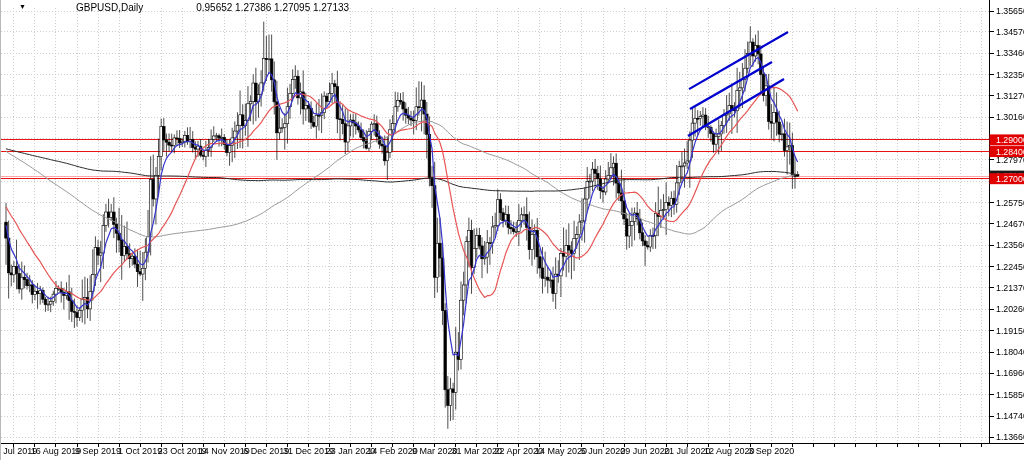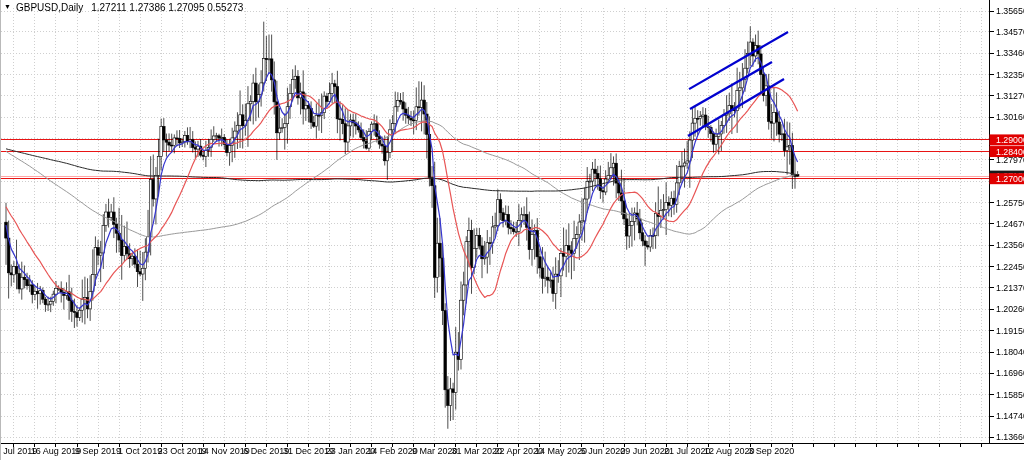--- a/index.html
+++ b/index.html
@@ -1,20 +1,20 @@
 <!DOCTYPE html>
 <html><head>
 <meta charset="utf-8">
 <style>
   html,body{margin:0;padding:0;background:#fff;}
   .window{position:relative;width:1024px;height:460px;background:#ffffff;overflow:hidden;
           border-left:1px solid #b9b9b9;box-sizing:border-box;
           font-family:"Liberation Sans",sans-serif;}
-  .legend{position:absolute;left:3px;top:1px;height:12px;display:flex;align-items:center;
-          font-size:10px;color:#000;z-index:5;white-space:pre;}
+  .legend{position:absolute;left:18px;top:1px;height:12px;display:flex;align-items:center;
+          font-size:10px;color:#000;z-index:5;white-space:pre;gap:45px;}
   .legend .tri{font-size:7px;margin-right:5px;cursor:pointer;line-height:10px;}
   .legend .sym{margin-right:8px;}
   svg{position:absolute;left:0;top:0;}
   text{font-family:"Liberation Sans",sans-serif;}
 </style>
 </head>
 <body>
 
 <div class="window">
   <svg id="chart" width="1024" height="460" viewBox="0 0 1024 460">
@@ -834,15 +834,15 @@
         <text x="602.01" y="454" font-size="9" fill="#000000" text-anchor="middle">5 Jun 2020</text>
         <text x="644.0899999999999" y="454" font-size="9" fill="#000000" text-anchor="middle">29 Jun 2020</text>
         <text x="686.17" y="454" font-size="9" fill="#000000" text-anchor="middle">21 Jul 2020</text>
         <text x="728.25" y="454" font-size="9" fill="#000000" text-anchor="middle">12 Aug 2020</text>
         <text x="770.3299999999999" y="454" font-size="9" fill="#000000" text-anchor="middle">3 Sep 2020</text>
       </g>
     </svg>
   <div class="legend">
     <span class="tri">▼</span>
     <span class="sym">GBPUSD,Daily</span>
-    <span>1.27211 1.27386 1.27095 0.55273</span>
+    <span>0.95652 1.27386 1.27095 1.27133</span>
   </div>
 </div>
 
 </body></html>

